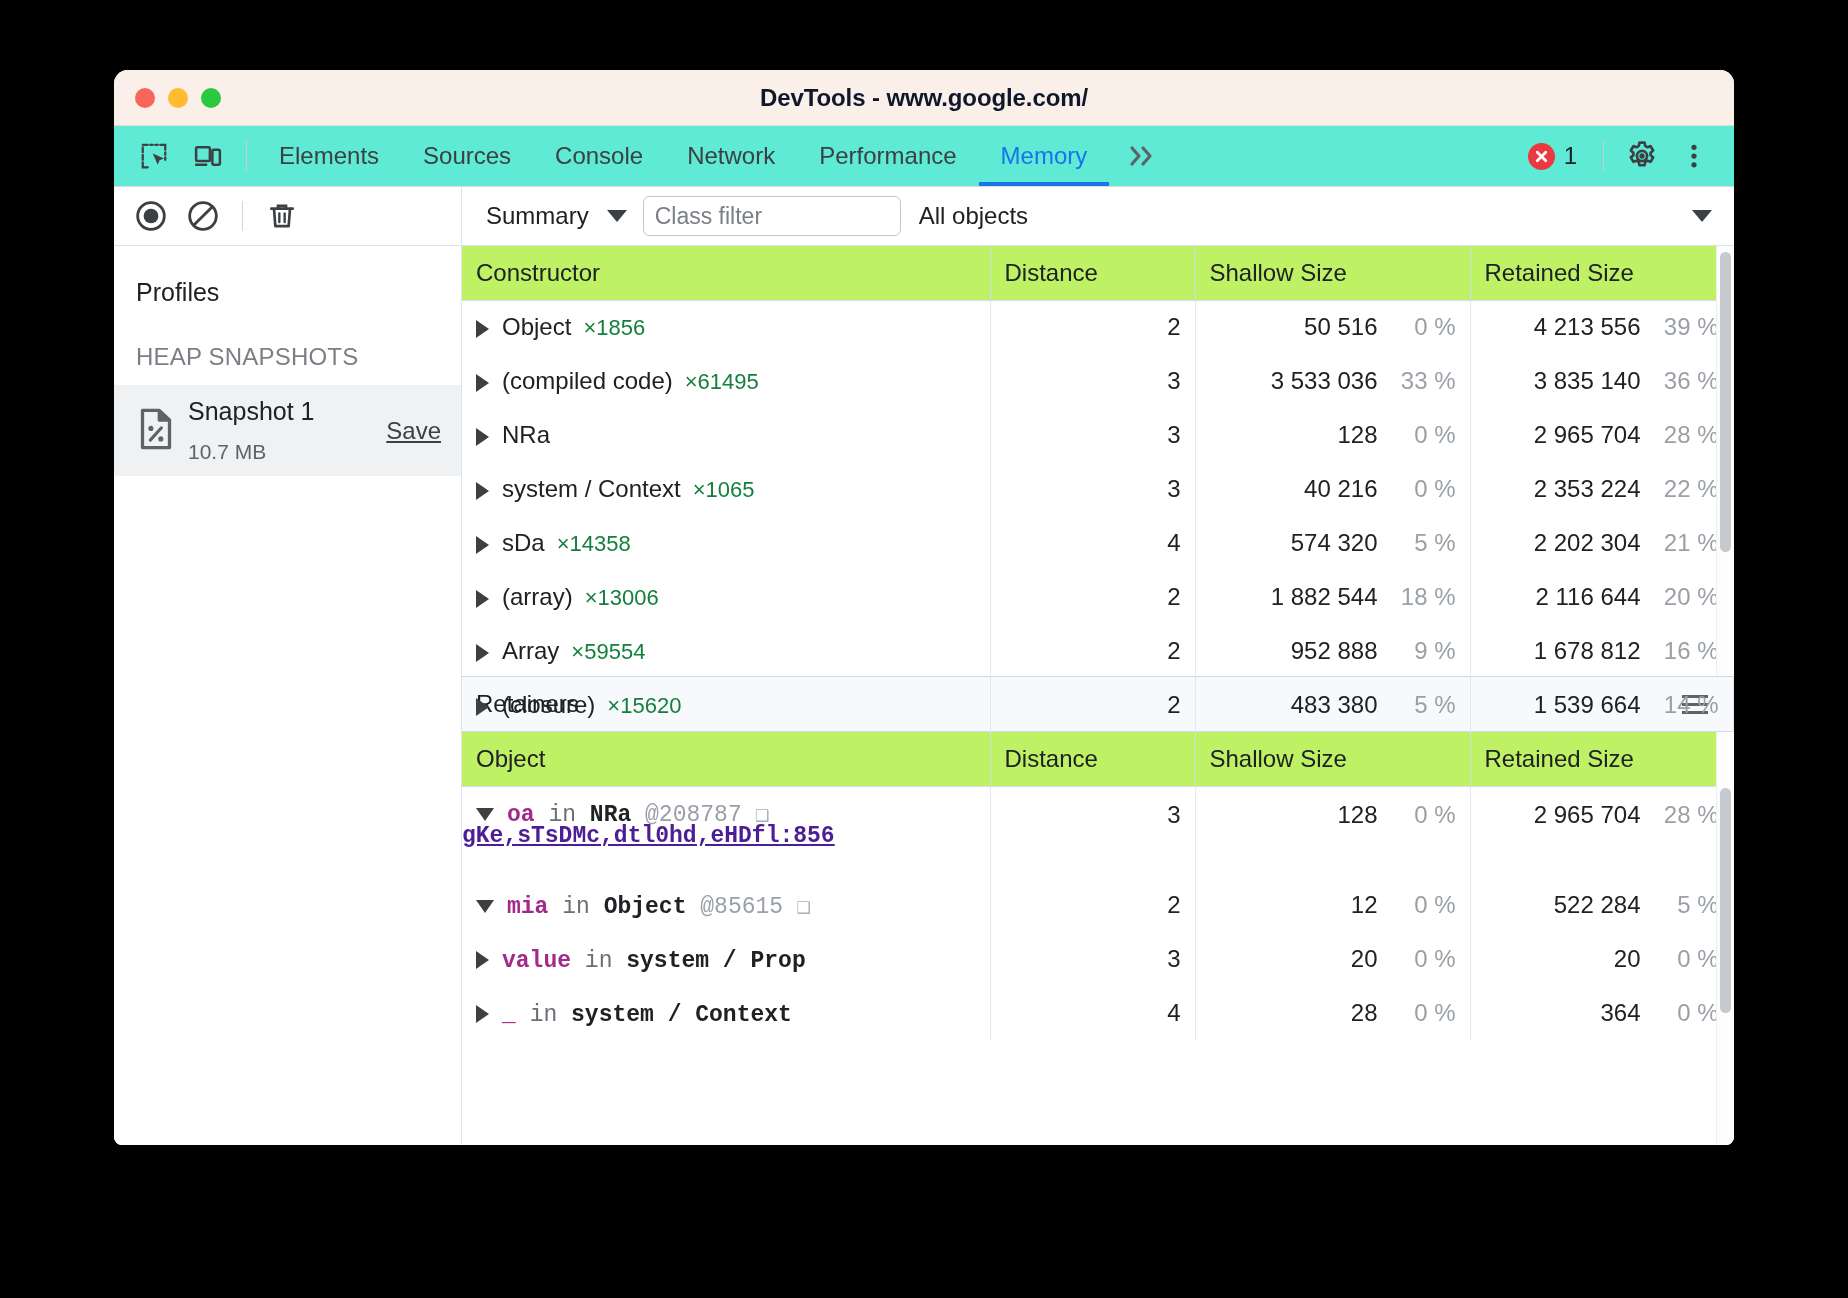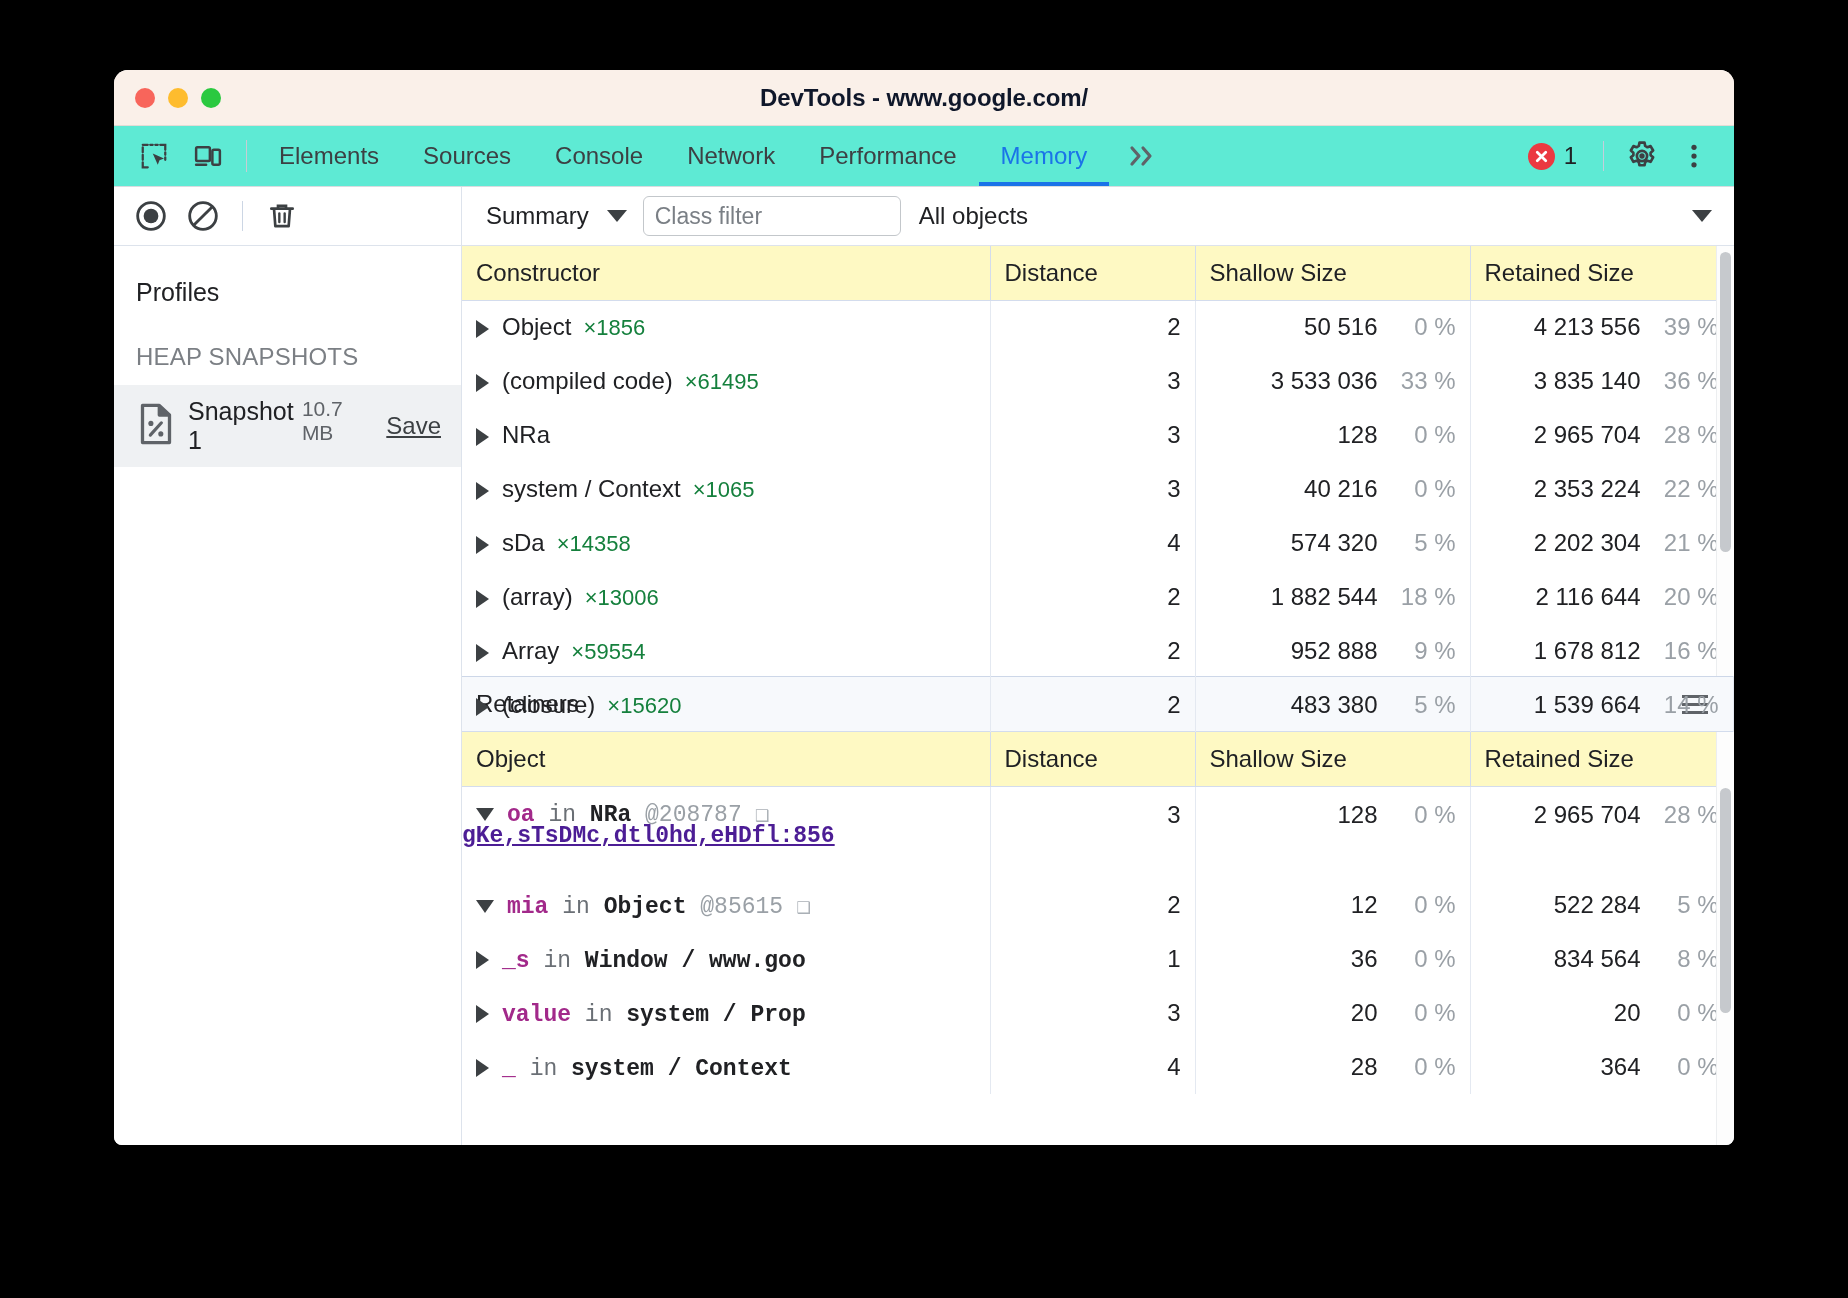--- a/index.html
+++ b/index.html
@@ -269,21 +269,22 @@
   }
   .snapshot-item {
     display: flex;
     align-items: center;
     gap: 14px;
     padding: 12px 14px 12px 24px;
     background: #eff1f3;
   }
   .snap-texts {
     display: flex;
-    gap: 0;
+    flex-direction: column;
+    gap: 14px;
   }
   .snap-title { font-size: 25px; color: #202124; }
   .snap-size  { font-size: 21px; color: #5f6368; }
   .snap-save {
     margin-left: auto;
     font-size: 24px;
     color: #3c4043;
     text-decoration: underline;
     padding-right: 6px;
   }
@@ -308,21 +309,21 @@
   table.dgrid {
     border-collapse: collapse;
     table-layout: fixed;
     width: 1271px;
   }
   table.dgrid th {
     font-weight: normal;
     font-size: 24px;
     color: #202124;
     text-align: left;
-    background: #fef9c3;
+    background: #bef264;
     height: 54px;
     border-bottom: 1px solid #d3dced;
     border-right: 1px solid #d3dced;
     padding: 0 14px;
     box-sizing: border-box;
   }
   table.dgrid td {
     font-size: 24px;
     color: #202124;
     height: 54px;
@@ -774,36 +775,20 @@
                   </div>
                 </td>
                 <td class="col-ret">
                   <div class="numwrap">
                     <span>522 284</span>
                     <span class="pct">5 %</span>
                   </div>
                 </td>
               </tr>
               <tr>
-                <td class="col-name rt-cell indent2"><span class="mono"><span class="tri"></span><span class="rt-prop">_s</span> <span class="rt-in"> in </span><span class="rt-class">Window / www.goo</span></span></td>
-                <td class="col-dist num">1</td>
-                <td class="col-shal">
-                  <div class="numwrap">
-                    <span>36</span>
-                    <span class="pct">0 %</span>
-                  </div>
-                </td>
-                <td class="col-ret">
-                  <div class="numwrap">
-                    <span>834 564</span>
-                    <span class="pct">8 %</span>
-                  </div>
-                </td>
-              </tr>
-              <tr>
                 <td class="col-name rt-cell indent2"><span class="mono"><span class="tri"></span><span class="rt-prop">value</span> <span class="rt-in"> in </span><span class="rt-class">system / Prop</span></span></td>
                 <td class="col-dist num">3</td>
                 <td class="col-shal">
                   <div class="numwrap">
                     <span>20</span>
                     <span class="pct">0 %</span>
                   </div>
                 </td>
                 <td class="col-ret">
                   <div class="numwrap">

